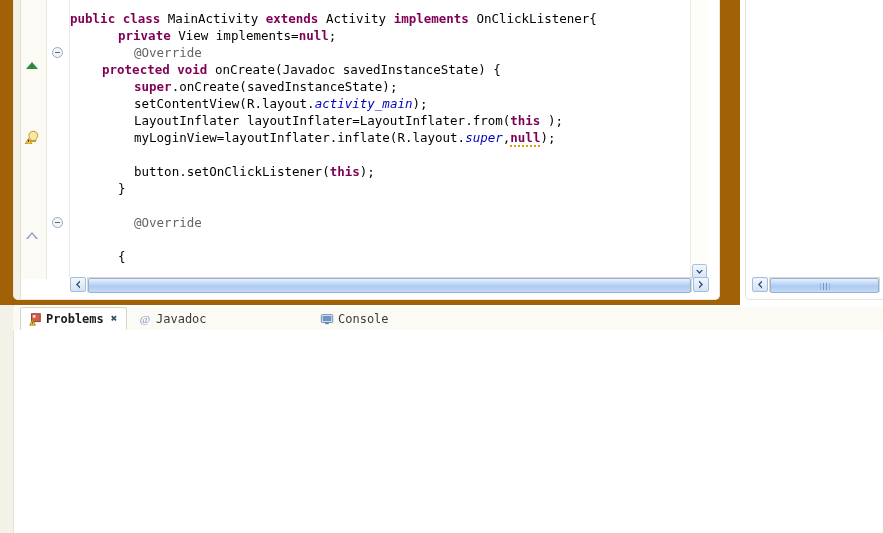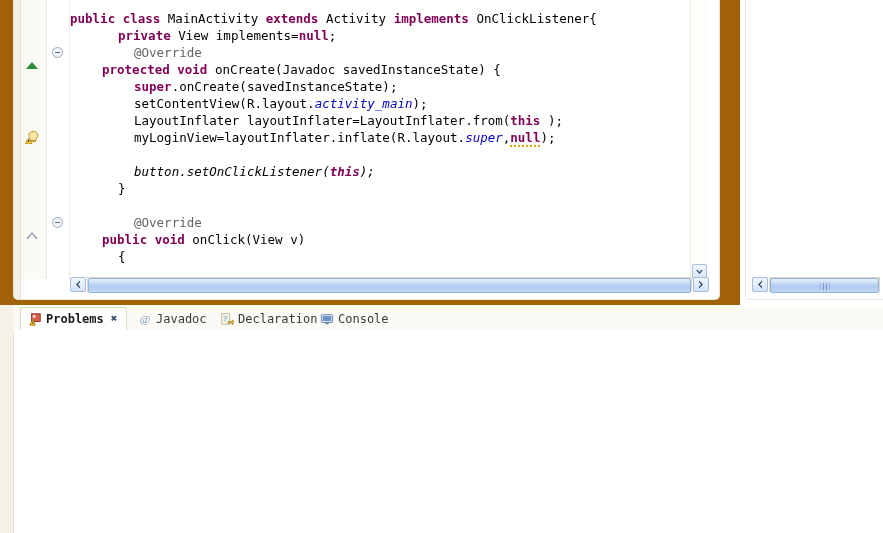--- a/index.html
+++ b/index.html
@@ -263,24 +263,23 @@
       </div>
     <div id="code-area">
         <div class="code-line" style="top: 14px; left: 0px;"><span class="kw">public </span><span class="kw">class </span><span class="plain">MainActivity </span><span class="kw">extends </span><span class="plain">Activity </span><span class="kw">implements </span><span class="plain">OnClickListener{</span></div>
         <div class="code-line" style="top: 31px; left: 48px;"><span class="kw">private </span><span class="plain">View implements=</span><span class="kw">null</span><span class="plain">;</span></div>
         <div class="code-line" style="top: 48px; left: 64px;"><span class="ann">@Override</span></div>
         <div class="code-line" style="top: 65px; left: 32px;"><span class="kw">protected </span><span class="kw">void </span><span class="plain">onCreate(Javadoc savedInstanceState) {</span></div>
         <div class="code-line" style="top: 82px; left: 64px;"><span class="kw">super</span><span class="plain">.onCreate(savedInstanceState);</span></div>
         <div class="code-line" style="top: 99px; left: 64px;"><span class="plain">setContentView(R.layout.</span><span class="fld">activity_main</span><span class="plain">);</span></div>
         <div class="code-line" style="top: 116px; left: 64px;"><span class="plain">LayoutInflater layoutInflater=LayoutInflater.</span><span class="plain">from</span><span class="plain">(</span><span class="kw">this</span><span class="plain"> );</span></div>
         <div class="code-line" style="top: 133px; left: 64px;"><span class="plain">myLoginView=layoutInflater.inflate(R.layout.</span><span class="fld">super</span><span class="plain">,</span><span class="kw warnu">null</span><span class="plain">);</span></div>
-        <div class="code-line" style="top: 167px; left: 64px; font-style: italic;"><span class="plain">button.setOnClickListener(</span><span class="kw">this</span><span class="plain">);</span></div>
+        <div class="code-line" style="top: 167px; left: 64px;"><span class="plain">button.setOnClickListener(</span><span class="kw">this</span><span class="plain">);</span></div>
         <div class="code-line" style="top: 184px; left: 48px;"><span class="plain">}</span></div>
         <div class="code-line" style="top: 218px; left: 64px;"><span class="ann">@Override</span></div>
-        <div class="code-line" style="top: 235px; left: 32px;"><span class="kw">public </span><span class="kw">void </span><span class="plain">onClick(View v)</span></div>
         <div class="code-line" style="top: 252px; left: 48px;"><span class="plain">{</span></div>
       </div>
 
     <div id="v-scroll">
       <div id="v-scroll-down">
         <svg width="13" height="13" viewBox="0 0 13 13" style="position:absolute;left:0;top:0">
           <path d="M3 5 L6.5 9 L10 5 L8.4 5 L6.5 7.1 L4.6 5 Z" fill="#2d4a72"></path>
         </svg>
       </div>
     </div>
@@ -329,28 +328,20 @@
             </svg></span>
           <span>Problems</span>
           <span class="close-x">✖</span>
         </div>
         <div class="tab inactive" style="left: 118px; width: 84px;">
           <span class="tab-icon"><svg width="14" height="14" viewBox="0 0 16 16">
               <text x="8" y="12.5" font-size="13" text-anchor="middle" fill="#7a93b8" font-family="serif">@</text>
             </svg></span>
           <span>Javadoc</span>
         </div>
-        <div class="tab inactive" style="left: 200px; width: 102px;">
-          <span class="tab-icon"><svg width="14" height="14" viewBox="0 0 16 16">
-              <rect x="2" y="2" width="9" height="12" fill="#fdfbf0" stroke="#b8b090"></rect>
-              <path d="M4 5h5M4 7.2h5M4 9.4h3.5" stroke="#8fa8c8" stroke-width="1"></path>
-              <path d="M9 11 L14 11 L14 9 L16 11.8 L14 14.5 L14 12.6 L9 12.6 Z" fill="#f0c552" stroke="#a8821f"></path>
-            </svg></span>
-          <span>Declaration</span>
-        </div>
         <div class="tab inactive" style="left: 300px; width: 82px;">
           <span class="tab-icon"><svg width="14" height="14" viewBox="0 0 16 16">
               <rect x="1.5" y="3" width="13" height="9" rx="1" fill="#e8f0fa" stroke="#5f7fa8"></rect>
               <rect x="3" y="4.5" width="10" height="6" fill="#6f94c4"></rect>
               <rect x="6" y="12.3" width="4" height="1.6" fill="#5f7fa8"></rect>
             </svg></span>
           <span>Console</span>
         </div>
       </div>
 

